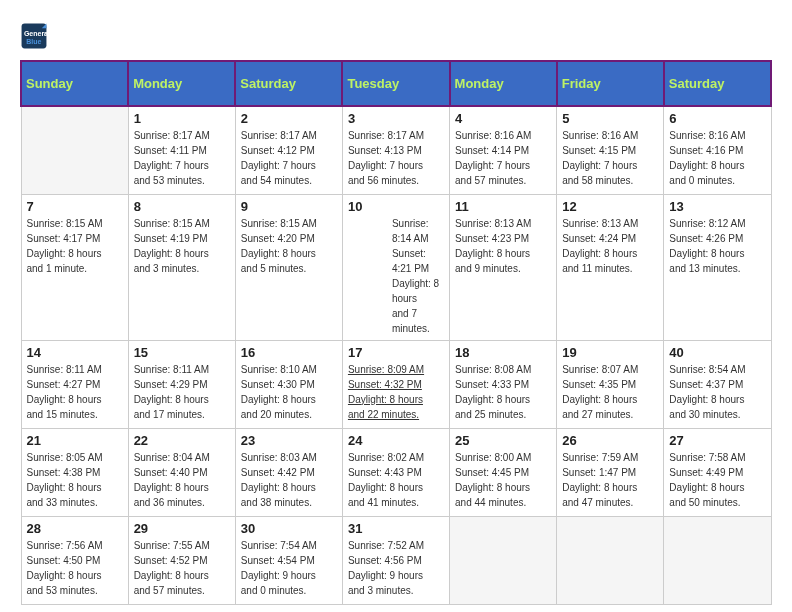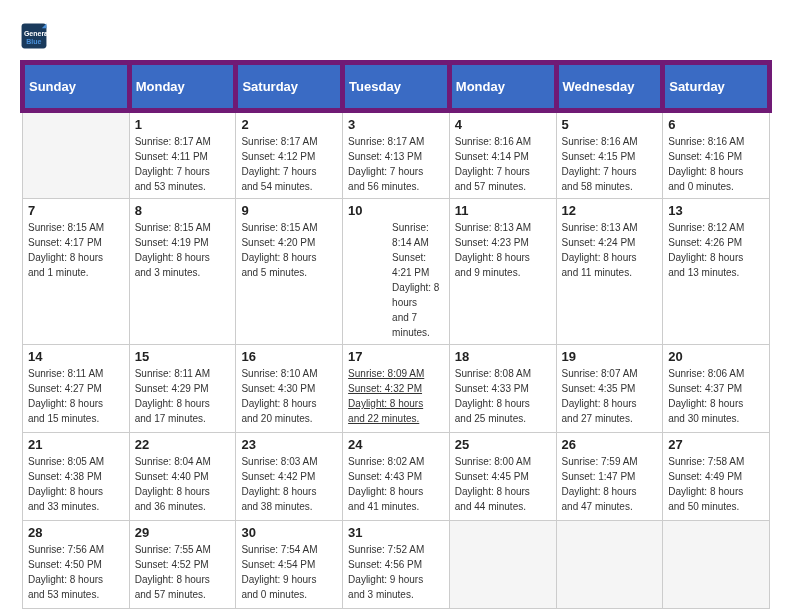--- a/index.html
+++ b/index.html
@@ -48,26 +48,26 @@
       color: #333;
       margin-top: 2px;
     }
     table {
       width: 100%;
       border-collapse: collapse;
       table-layout: fixed;
     }
     thead tr th {
       background-color: #3a6bc4;
-      color: #ffffff;
+      color: #bef264;
       font-size: 13px;
       font-weight: bold;
       padding: 14px 4px;
       text-align: left;
-      border: 5px solid #701a75;
+      border: 2px solid #701a75;
     }
     tbody tr td {
       border: 1px solid #ccc;
       vertical-align: top;
       padding: 4px 5px;
       font-size: 10.5px;
       color: #222;
       height: 88px;
       background: #fff;
     }
@@ -112,21 +112,21 @@
 </div>
 
 <table>
   <thead>
     <tr>
     <th>Sunday</th>
         <th>Monday</th>
         <th>Saturday</th>
         <th>Tuesday</th>
         <th>Monday</th>
-        <th>Wednesday</th>
+        <th>Friday</th>
         <th>Saturday</th>
       </tr>
   </thead>
   <tbody id="calendar-body">
   <tr>
         <td class="empty"></td>
         <td>
           <span class="day-number">1</span>
           <div class="day-info" style="white-space: pre-line;">Sunrise: 8:17 AM
 Sunset: 4:11 PM
@@ -257,22 +257,22 @@
 and 25 minutes.</div>
         </td>
         <td>
           <span class="day-number">19</span>
           <div class="day-info" style="white-space: pre-line;">Sunrise: 8:07 AM
 Sunset: 4:35 PM
 Daylight: 8 hours
 and 27 minutes.</div>
         </td>
         <td>
-          <span class="day-number">20</span>
-          <div class="day-info" style="white-space: pre-line;">Sunrise: 8:06 AM
+          <span class="day-number">40</span>
+          <div class="day-info" style="white-space: pre-line;">Sunrise: 8:54 AM
 Sunset: 4:37 PM
 Daylight: 8 hours
 and 30 minutes.</div>
         </td>
       </tr>
       <tr>
         <td>
           <span class="day-number">21</span>
           <div class="day-info" style="white-space: pre-line;">Sunrise: 8:05 AM
 Sunset: 4:38 PM

